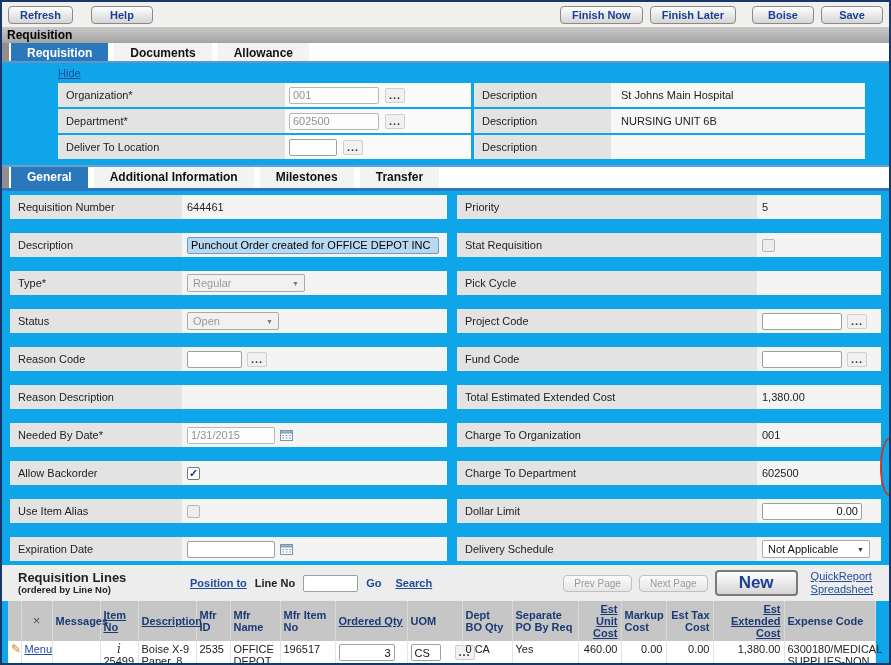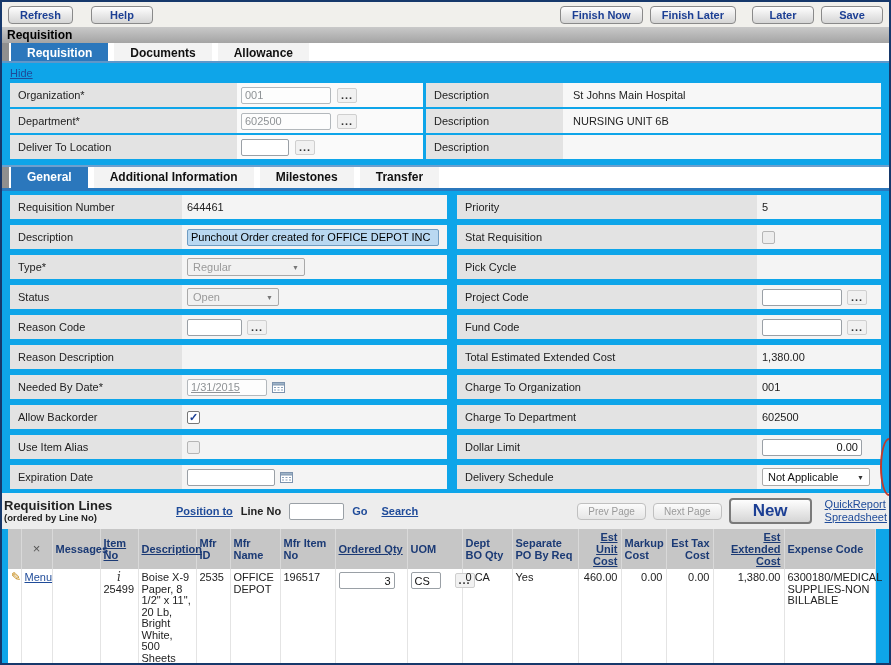--- a/index.html
+++ b/index.html
@@ -24,21 +24,21 @@
                font-weight: bold; color: #000; padding: 1px 5px; flex-shrink: 0; }
   .tabstrip { display: flex; align-items: stretch; background: #fff; flex-shrink: 0; }
   .tabstrip.main { height: 20px; border-bottom: 2px solid #5e97c9; }
   .tabstrip.section { height: 24px; border-bottom: 3px solid #2b77bc; }
   .sliver { width: 7px; background: #8f8f8f; margin-right: 2px; }
   .tab { padding: 3px 16px 0; font-weight: bold; font-size: 12px; background: #f3f3f3;
          color: #111; margin-right: 6px; cursor: pointer; }
   .tab.active { background: #2b77bc; color: #fff; }
 
   
-  .header-form { padding: 2px 8px 4px; flex-shrink: 0; }
+  .header-form { padding: 2px 24px 4px; flex-shrink: 0; margin-left: 32px; }
   .hide-link { color: #1f4b99; text-decoration: underline; display: inline-block; margin: 2px 0 4px; cursor: pointer; }
   .hrow { display: flex; height: 24px; margin-bottom: 2px; }
   .hlabel { width: 227px; background: #e3e3e3; display: flex; align-items: center; padding-left: 8px; flex-shrink: 0; }
   .hctrl { width: 186px; background: #fafafa; display: flex; align-items: center; gap: 6px; padding-left: 4px; flex-shrink: 0; }
   .dlabel { width: 137px; background: #e3e3e3; display: flex; align-items: center; padding-left: 8px; margin-left: 3px; flex-shrink: 0; }
   .dvalue { flex: 1; background: #f7f7f7; display: flex; align-items: center; padding-left: 10px; }
 
   .blue-sep { height: 2px; background: #6d9fce; flex-shrink: 0; }
 
   
@@ -55,32 +55,32 @@
   .select .arr { font-size: 7px; color: #777; margin-left: 8px; }
   .select.en { background: #fff; color: #111; }
   .select.en .arr { color: #333; }
   .checkbox { width: 13px; height: 13px; border: 1px solid #777; border-radius: 2px; background: #fff;
               display: flex; align-items: center; justify-content: center; font-size: 11px; line-height: 11px;
               color: #1c3f94; font-weight: bold; cursor: pointer; }
   .checkbox.dis { background: #ededed; border-color: #b5b5b5; }
 
   
   .form-cols { display: flex; padding: 4px 8px 2px; gap: 10px; flex-shrink: 0; }
-  .col { display: flex; flex-direction: column; gap: 6px; }
+  .col { display: flex; flex-direction: column; gap: 14px; }
   .col-left { width: 437px; }
   .col-right { flex: 1; }
   .frow { display: flex; height: 24px; }
   .flabel { background: #e3e3e3; display: flex; align-items: center; padding-left: 8px; flex-shrink: 0; }
   .col-left .flabel { width: 172px; }
   .col-right .flabel { width: 300px; }
   .fctrl { flex: 1; background: #f4f4f4; display: flex; align-items: center; gap: 5px; padding-left: 5px; }
   .num-r { text-align: right; }
 
   
-  .lines-bar { background: #ededed; display: flex; align-items: center; padding: 2px 2px;
+  .lines-bar { background: #ededed; display: flex; align-items: center; padding: 2px 16px;
                height: 36px; margin-top: 2px; flex-shrink: 0; }
   .lines-title-block { width: 172px; }
   .lines-title { font-weight: bold; font-size: 13px; line-height: 14px; }
   .lines-sub { font-weight: bold; font-size: 9.5px; line-height: 10px; }
   .link { color: #1f4b99; cursor: pointer; }
   .u { text-decoration: underline; }
   .b { font-weight: bold; }
   .mid-group { display: flex; align-items: center; gap: 8px; }
   .pgbtn { border: 1px solid #c0c0c0; border-radius: 4px; background: linear-gradient(#fbfbfb, #e6e6e6);
            color: #9a9a9a; font-size: 10px; padding: 2px 10px; font-family: inherit; }
@@ -113,21 +113,21 @@
 <div class="window">
 
   <div class="toolbar">
     <div class="toolbar-left">
       <button class="btn">Refresh</button>
       <button class="btn">Help</button>
     </div>
     <div class="toolbar-right">
       <button class="btn">Finish Now</button>
       <button class="btn">Finish Later</button>
-      <button class="btn gap-left">Later</button>
+      <button class="btn gap-left">Boise</button>
       <button class="btn">Save</button>
     </div>
   </div>
 
   <div class="title-bar">Requisition</div>
 
   <div class="tabstrip main">
     <div class="sliver"></div>
     <div class="tab active">Requisition</div>
     <div class="tab">Documents</div>
@@ -216,21 +216,21 @@
           <span class="dots">...</span>
         </div>
       </div>
       <div class="frow">
         <div class="flabel">Reason Description</div>
         <div class="fctrl"></div>
       </div>
       <div class="frow">
         <div class="flabel">Needed By Date*</div>
         <div class="fctrl">
-          <input class="inp dis" style="width: 80px; text-decoration: underline;" value="1/31/2015">
+          <input class="inp dis" style="width: 88px;" value="1/31/2015">
           <svg class="cal" width="13" height="12" viewBox="0 0 13 12">
               <rect x="0.5" y="1.5" width="12" height="10" fill="#fff" stroke="#7d93ad"></rect>
               <rect x="0.5" y="1.5" width="12" height="2.5" fill="#9db3c8" stroke="#7d93ad"></rect>
               <path d="M2 6.5h2M5.5 6.5h2M9 6.5h2M2 9h2M5.5 9h2M9 9h2" stroke="#8aa0b8"></path>
             </svg>
         </div>
       </div>
       <div class="frow">
         <div class="flabel">Allow Backorder</div>
         <div class="fctrl">

